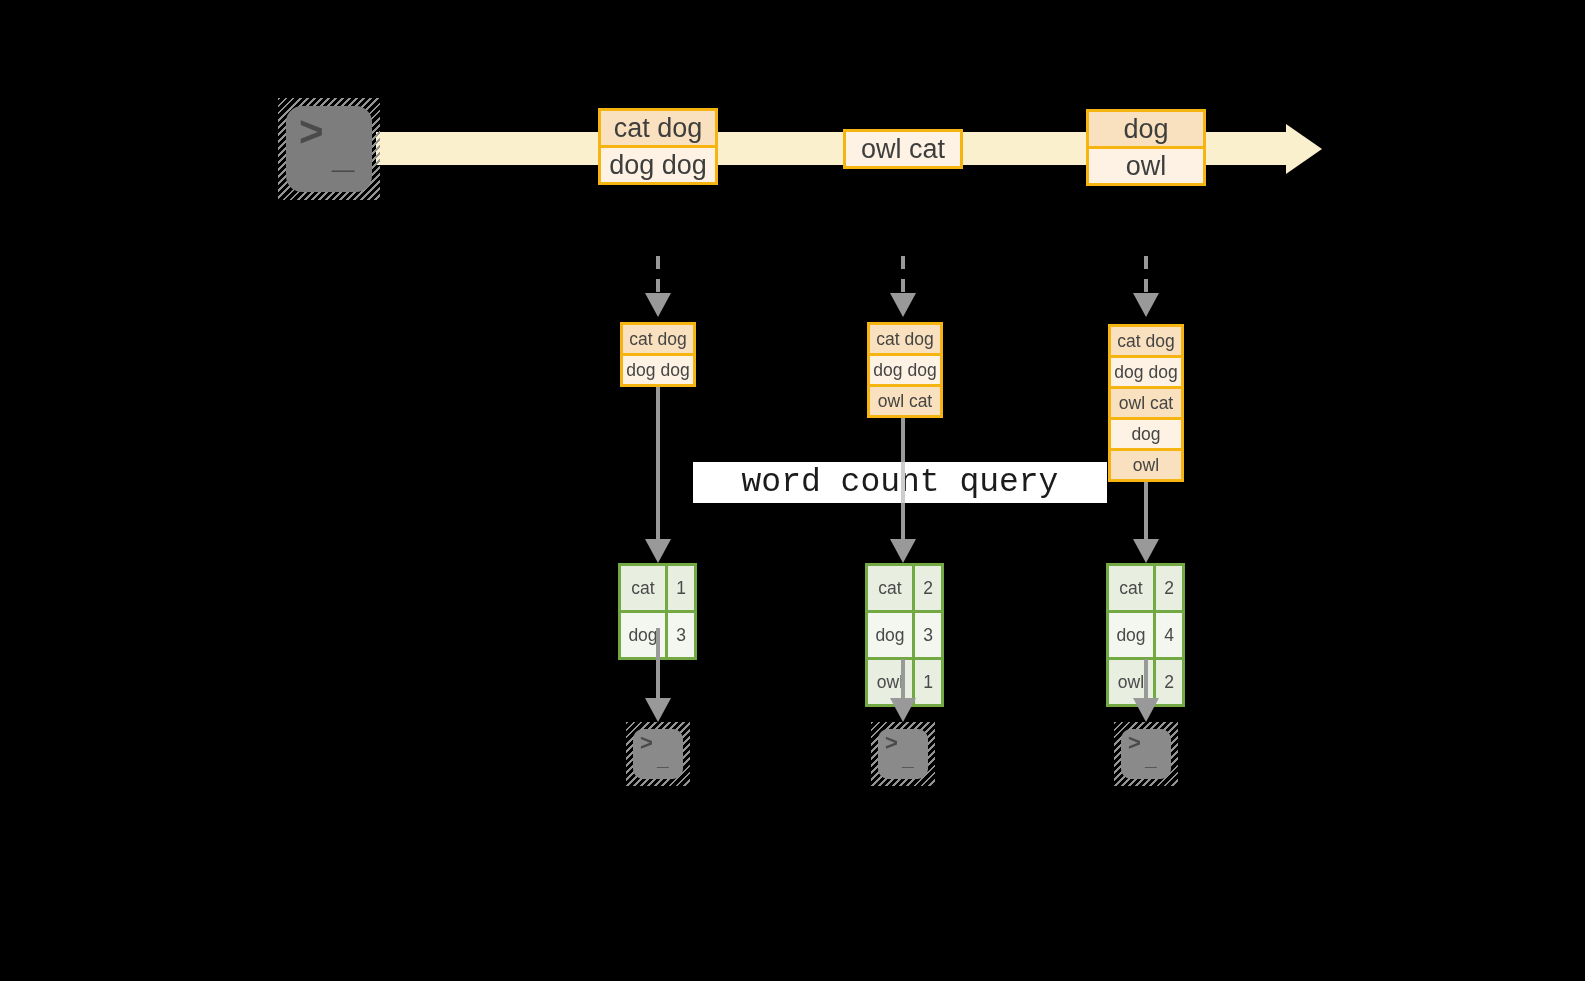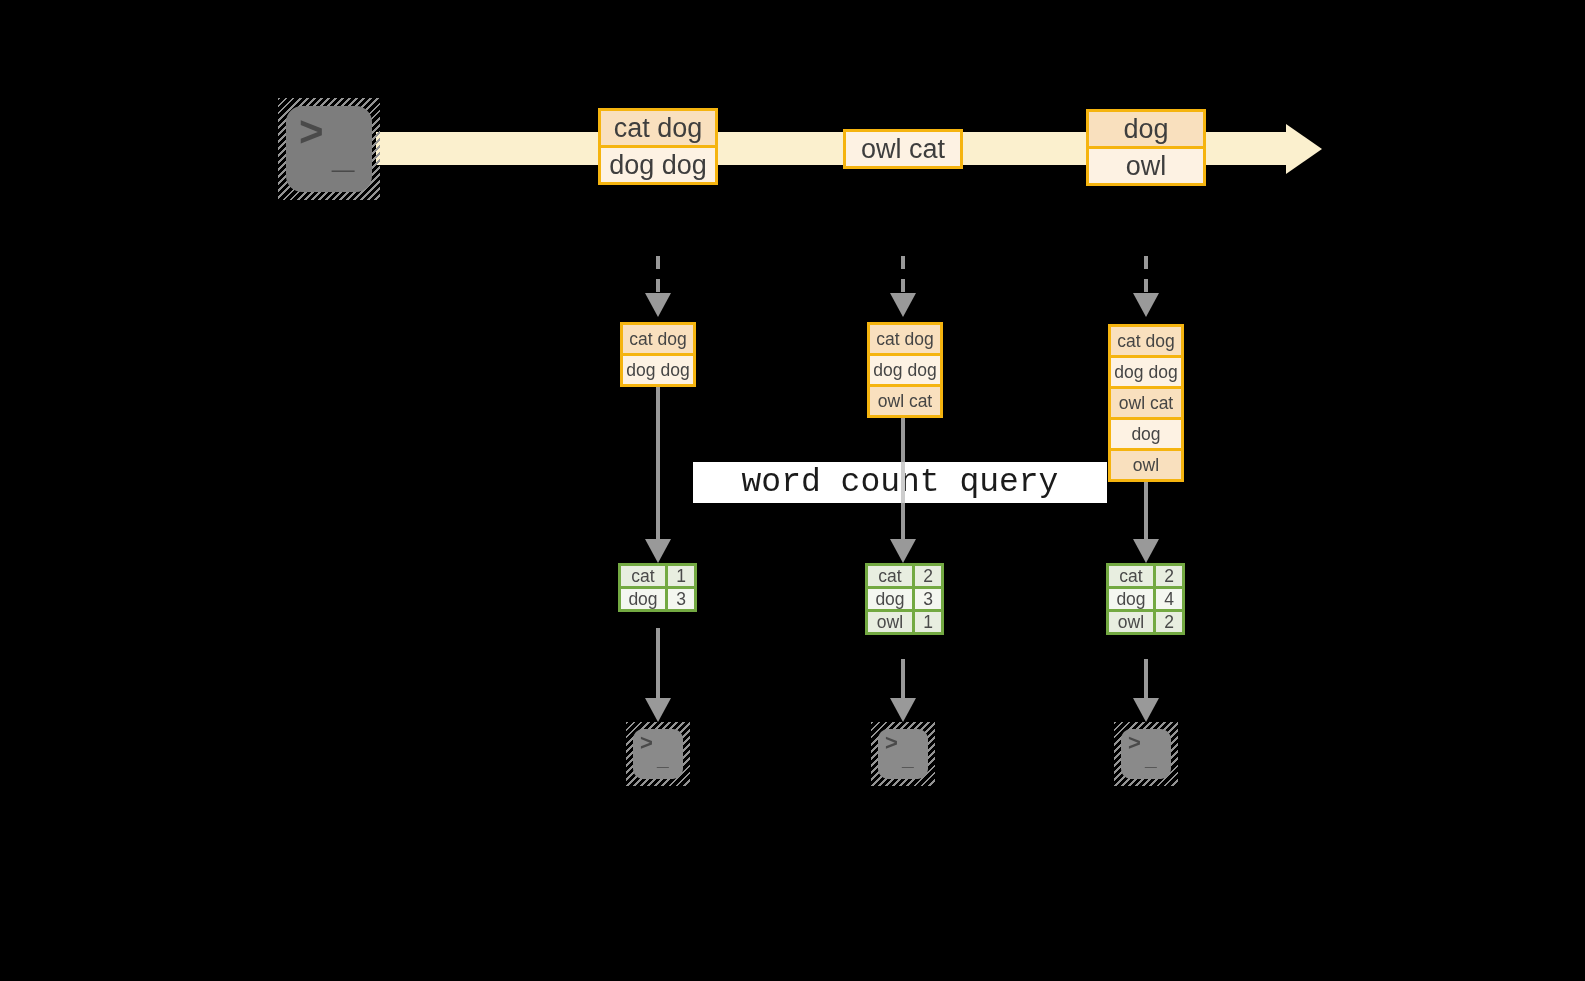--- a/index.html
+++ b/index.html
@@ -46,21 +46,21 @@
          border-left:13px solid transparent;border-right:13px solid transparent;border-top:24px solid #999;}
 
   
   .banner{position:absolute;left:693px;top:462px;width:414px;height:41px;background:#FFFFFF;z-index:5;
           display:flex;align-items:center;justify-content:center;font-family:Liberation Mono, monospace;}
   .banner span{position:relative;z-index:7;font-size:33px;color:#1B1B1B;}
 
   
   .gtab{position:absolute;border:3px solid #73A942;background:#73A942;z-index:2;
         display:grid;grid-template-columns:44px 26px;gap:3px;}
-  .gcell{height:20px;display:flex;align-items:center;justify-content:center;
+  .gcell{height:44px;display:flex;align-items:center;justify-content:center;
          font-size:17.5px;color:#4A4A4A;}
   .ga{background:#E8EEE0;}  
   .gb{background:#F4F7F0;}  
 </style>
 </head>
 <body>
 
 <div class="canvas">
 
   <div class="band"></div>

